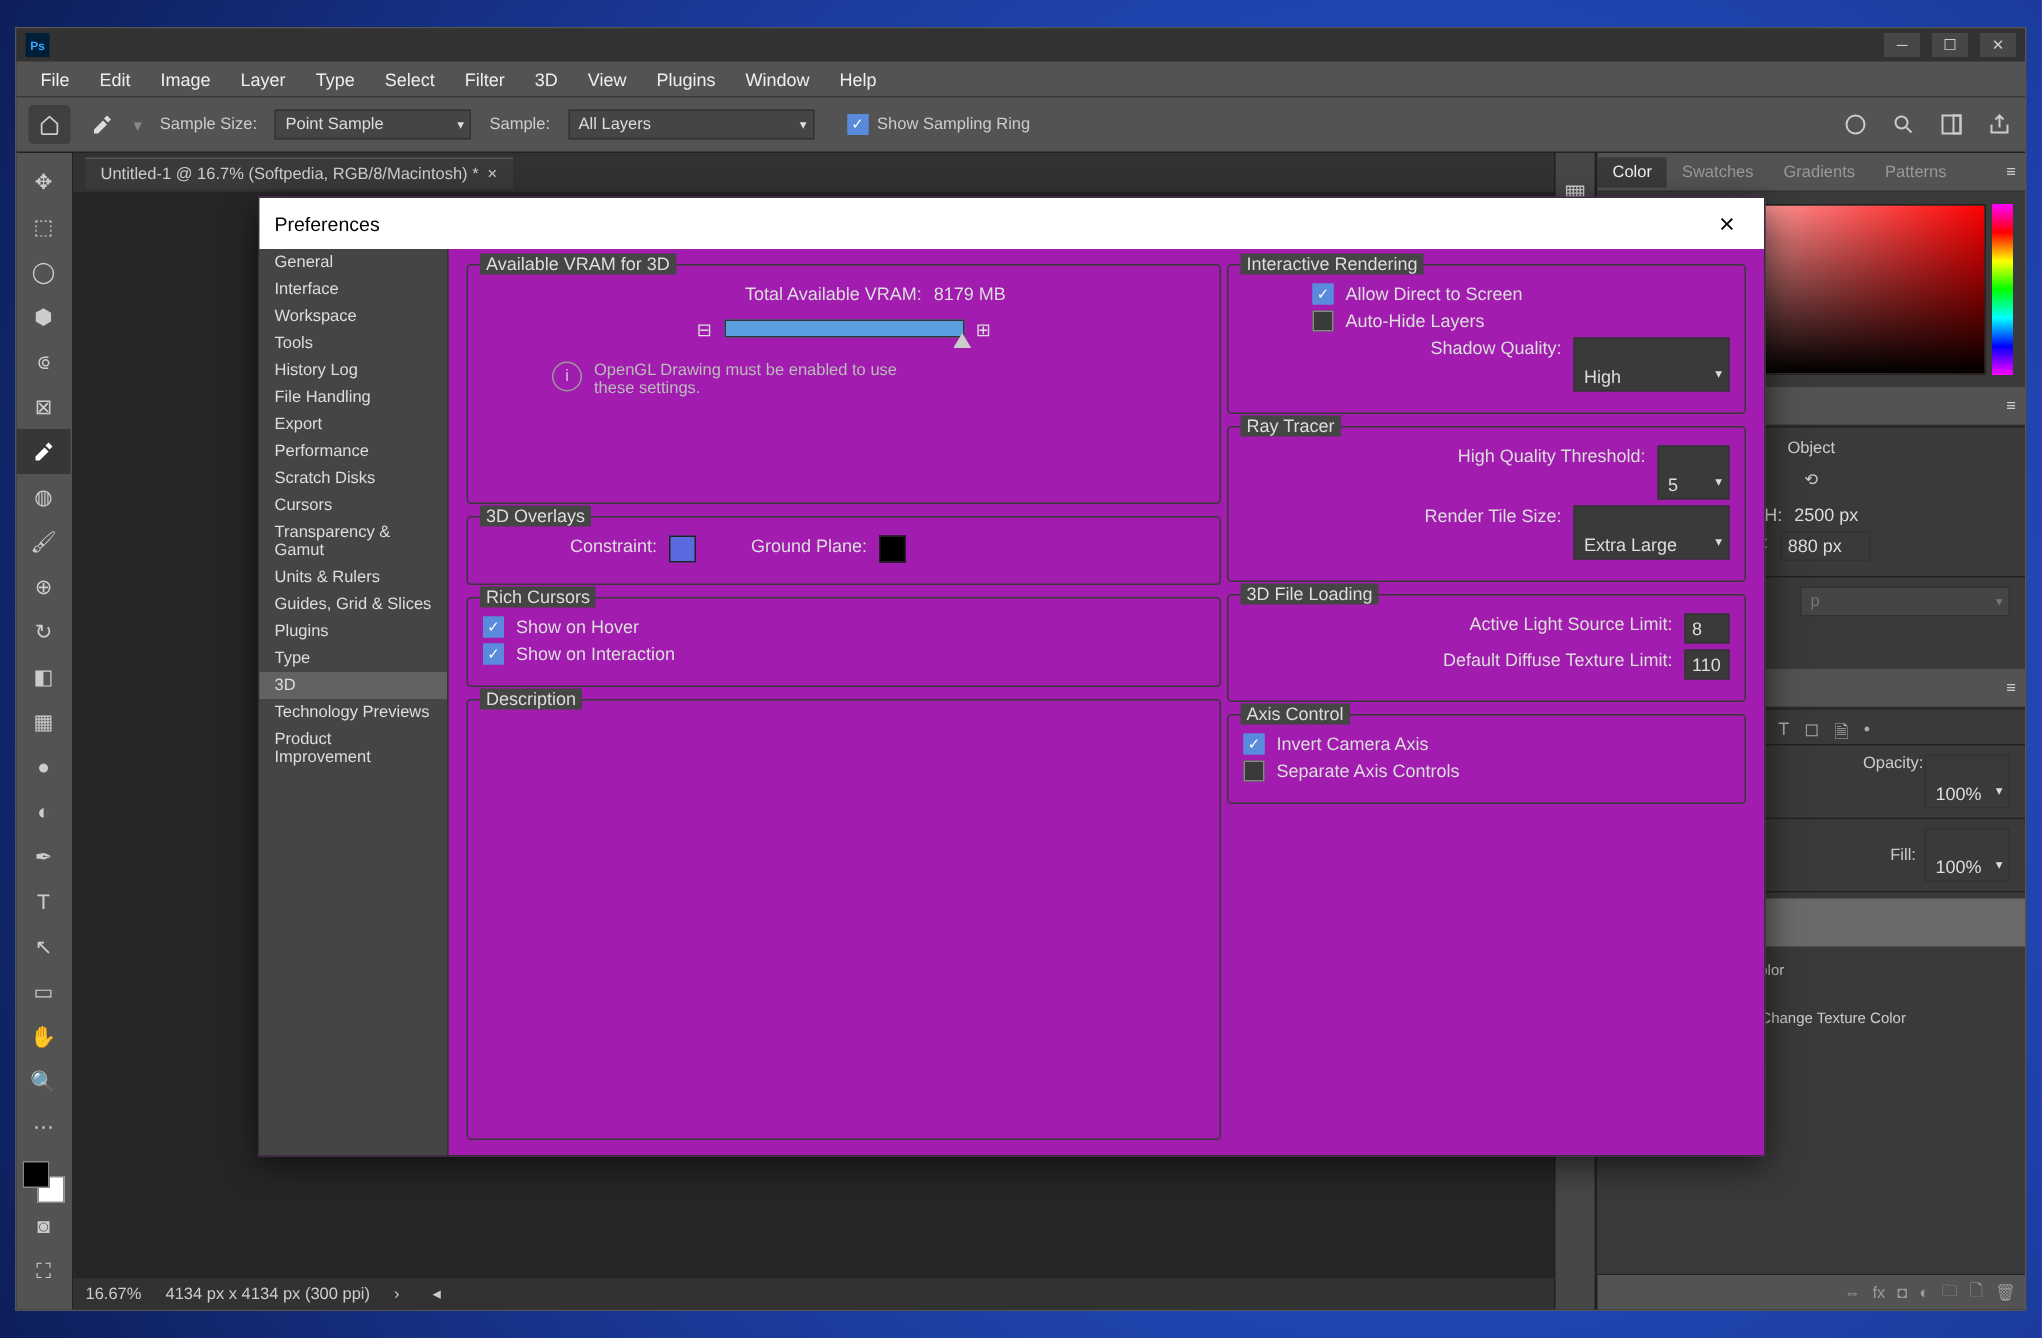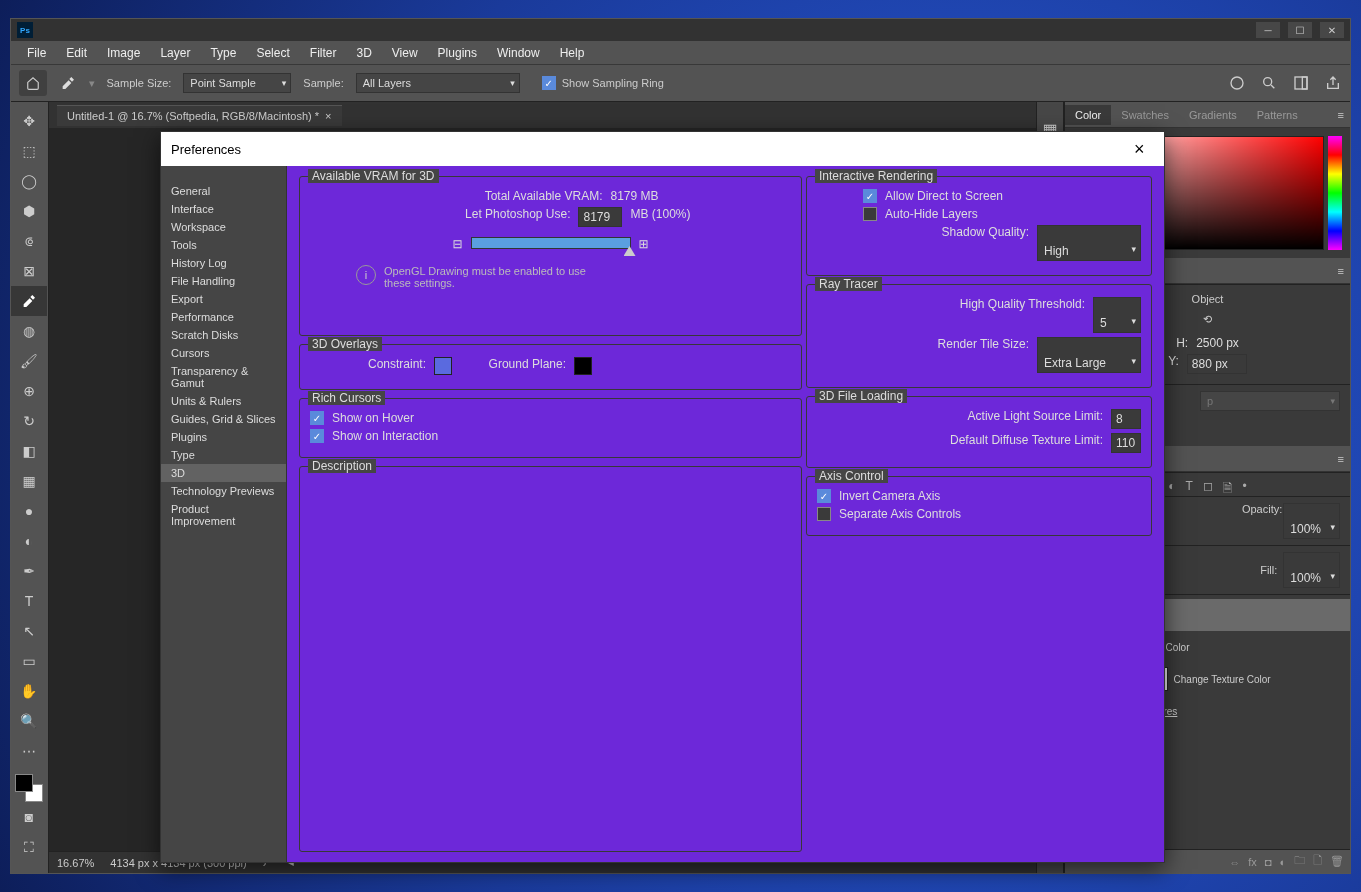--- a/index.html
+++ b/index.html
@@ -38,25 +38,25 @@
 .color-panel { height: 130px; background: #3a3a3a; padding: 8px; display: flex; gap: 4px; }
 .color-field { flex: 1; background: linear-gradient(to right, #fff, #f00), linear-gradient(to bottom, transparent, #000); background-blend-mode: multiply; border: 1px solid #222; }
 .hue-strip { width: 14px; background: linear-gradient(to bottom, #f0f, #f00, #ff0, #0f0, #0ff, #00f, #f0f); }
 .panel-section { background: #3a3a3a; padding: 6px 10px; border-top: 1px solid #222; }
 .layers-panel { flex: 1; background: #3a3a3a; border-top: 1px solid #222; padding-top: 4px; }
 .layer-row { height: 32px; display: flex; align-items: center; padding: 0 6px; gap: 6px; font-size: 10px; }
 .layer-eye { width: 18px; height: 16px; background: #5a8a3a; border-radius: 2px; display: flex; align-items: center; justify-content: center; }
 .layer-thumb { width: 28px; height: 24px; background: #888; border: 1px solid #222; }
 .panel-footer { height: 24px; border-top: 1px solid #222; display: flex; align-items: center; justify-content: flex-end; padding: 0 6px; gap: 8px; color: #999; font-size: 11px; }
 
-.prefs-dialog { position: absolute; left: 160px; top: 131px; width: 1005px; height: 732px; background: #6d28d9; border: 1px solid #333; box-shadow: 0 6px 22px rgba(0,0,0,0.6); display: flex; flex-direction: column; z-index: 100; }
+.prefs-dialog { position: absolute; left: 172px; top: 131px; width: 1005px; height: 640px; background: #a21caf; border: 1px solid #333; box-shadow: 0 6px 22px rgba(0,0,0,0.6); display: flex; flex-direction: column; z-index: 100; }
 .prefs-header { height: 34px; background: #fff; color: #000; display: flex; align-items: center; justify-content: space-between; padding: 0 10px; font-size: 13px; }
 .prefs-close { width: 20px; height: 20px; font-size: 18px; cursor: pointer; }
 .prefs-body { flex: 1; display: flex; }
-.prefs-sidebar { width: 126px; background: #454545; border-right: 1px solid #333; padding-top: 16px; }
+.prefs-sidebar { width: 126px; background: #454545; border-right: 1px solid #333; padding-top: 0; }
 .prefs-item { padding: 3px 10px; color: #ddd; font-size: 11px; cursor: pointer; }
 .prefs-item.active { background: #626262; }
 .prefs-content { flex: 1; display: flex; padding: 10px 12px; gap: 4px; }
 .prefs-col { flex: 1; display: flex; flex-direction: column; gap: 8px; }
 .prefs-buttons { width: 72px; display: flex; flex-direction: column; gap: 8px; padding-top: 4px; }
 .prefs-btn { background: #595959; border: 1px solid #777; border-radius: 14px; color: #eee; font-size: 12px; padding: 3px 0; text-align: center; cursor: pointer; }
 .prefs-btn.primary { border-color: #5a9fd4; }
 .fieldset { border: 1px solid #383838; border-radius: 3px; padding: 8px 10px 10px; position: relative; }
 .fieldset-title { position: absolute; top: -8px; left: 8px; background: #454545; padding: 0 4px; color: #ddd; font-size: 12px; }
 .field-row { display: flex; gap: 8px; margin: 4px 0; color: #ddd; font-size: 12px; }
@@ -111,21 +111,21 @@
           <path d="M3 11l9-8 9 8v10a2 2 0 01-2 2H5a2 2 0 01-2-2V11z"></path>
         </svg>
     </div>
     <div class="icon-btn">
       <svg width="16" height="16" viewBox="0 0 24 24" fill="#ddd">
           <path d="M17 3l4 4-3 3-4-4zM4 17l9-9 4 4-9 9H4v-4z"></path>
         </svg>
     </div>
     <span style="color:#888">▾</span>
     <span>Sample Size:</span>
-    <div class="dropdown" style="width:108px">
+    <div class="dropdown" style="width:131px">
         <span>Point Sample</span>
       </div>
     <span>Sample:</span>
     <div class="dropdown" style="width:164px">
         <span>All Layers</span>
       </div>
     <div style="display:flex;align-items:center;gap:6px;margin-left:10px">
       <span class="ps-checkbox checked">✓</span>
       <span>Show Sampling Ring</span>
     </div>
@@ -332,25 +332,20 @@
 
     <div class="prefs-content">
 
       <div class="prefs-col">
         <div class="fieldset" style="height:160px">
           <span class="fieldset-title">Available VRAM for 3D</span>
           <div class="field-row" style="justify-content:center">
             <span class="field-label" style="width:160px">Total Available VRAM:</span>
             <span>8179 MB</span>
           </div>
-          <div class="field-row" style="justify-content:center">
-            <span class="field-label" style="width:160px">Let Photoshop Use:</span>
-            <span class="num-input">8179</span>
-            <span>MB (100%)</span>
-          </div>
           <div class="field-row" style="justify-content:center;margin-top:10px">
             <span>⊟</span>
             <div class="slider-track">
                 <div class="slider-handle"></div>
               </div>
             <span>⊞</span>
           </div>
           <div class="field-row" style="margin-top:14px;align-items:flex-start;padding-left:46px">
             <span class="info-icon">i</span>
             <span style="font-size:11px;color:#bbb;max-width:220px">OpenGL Drawing must be enabled to use these settings.</span>

